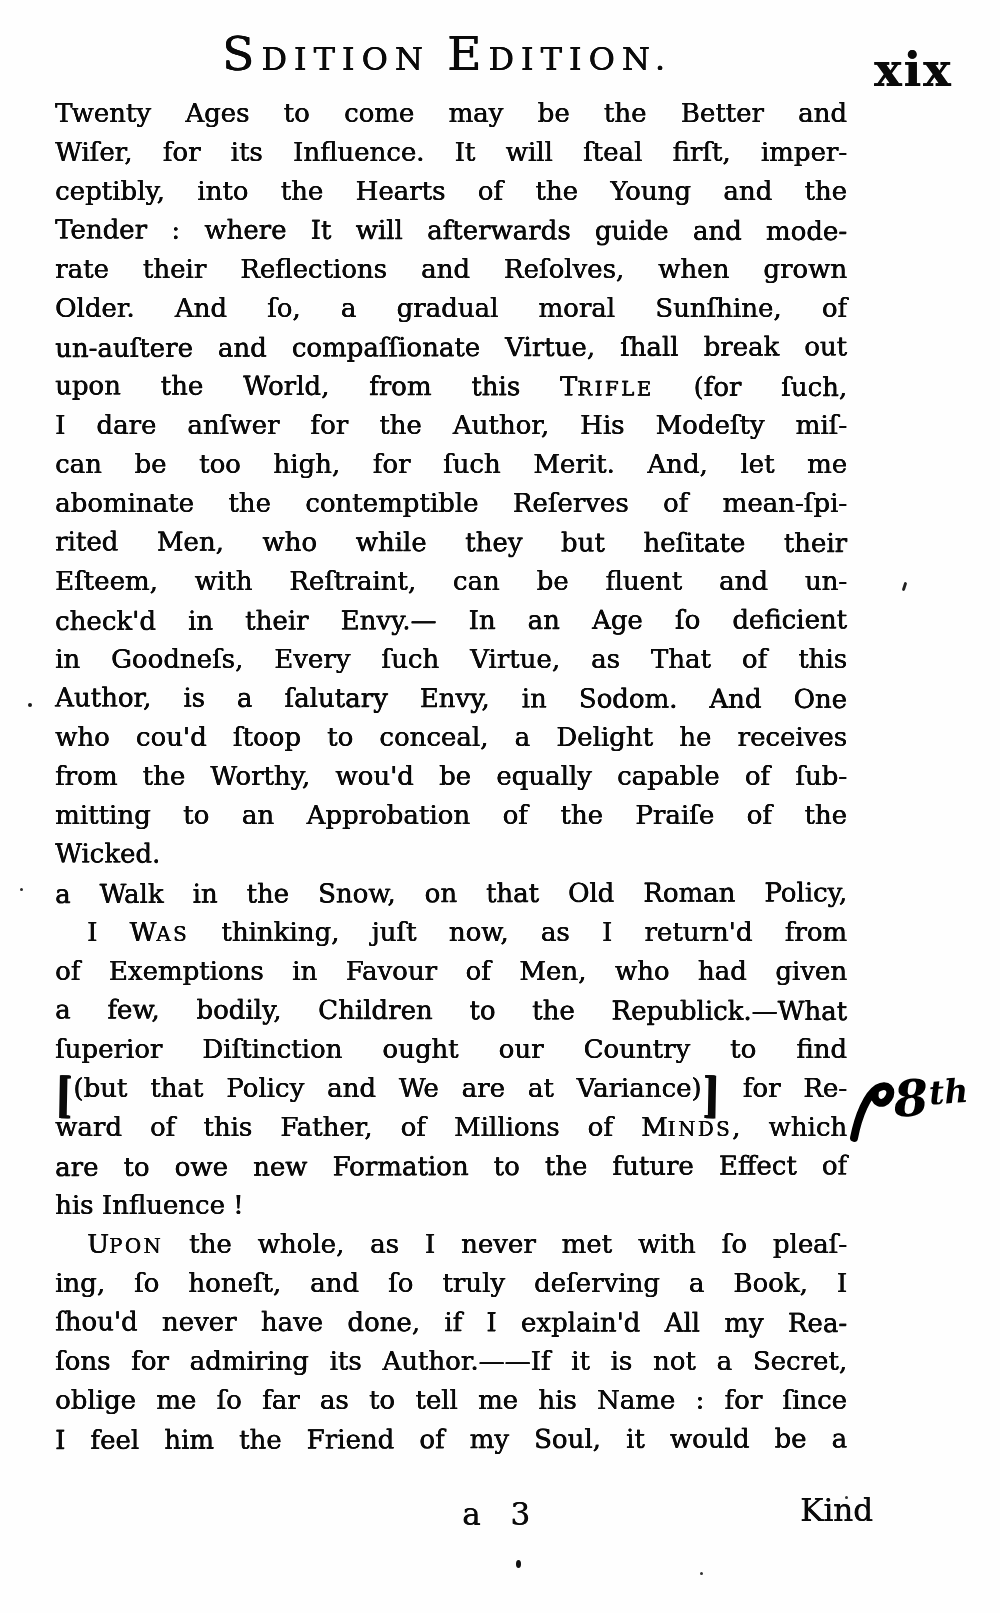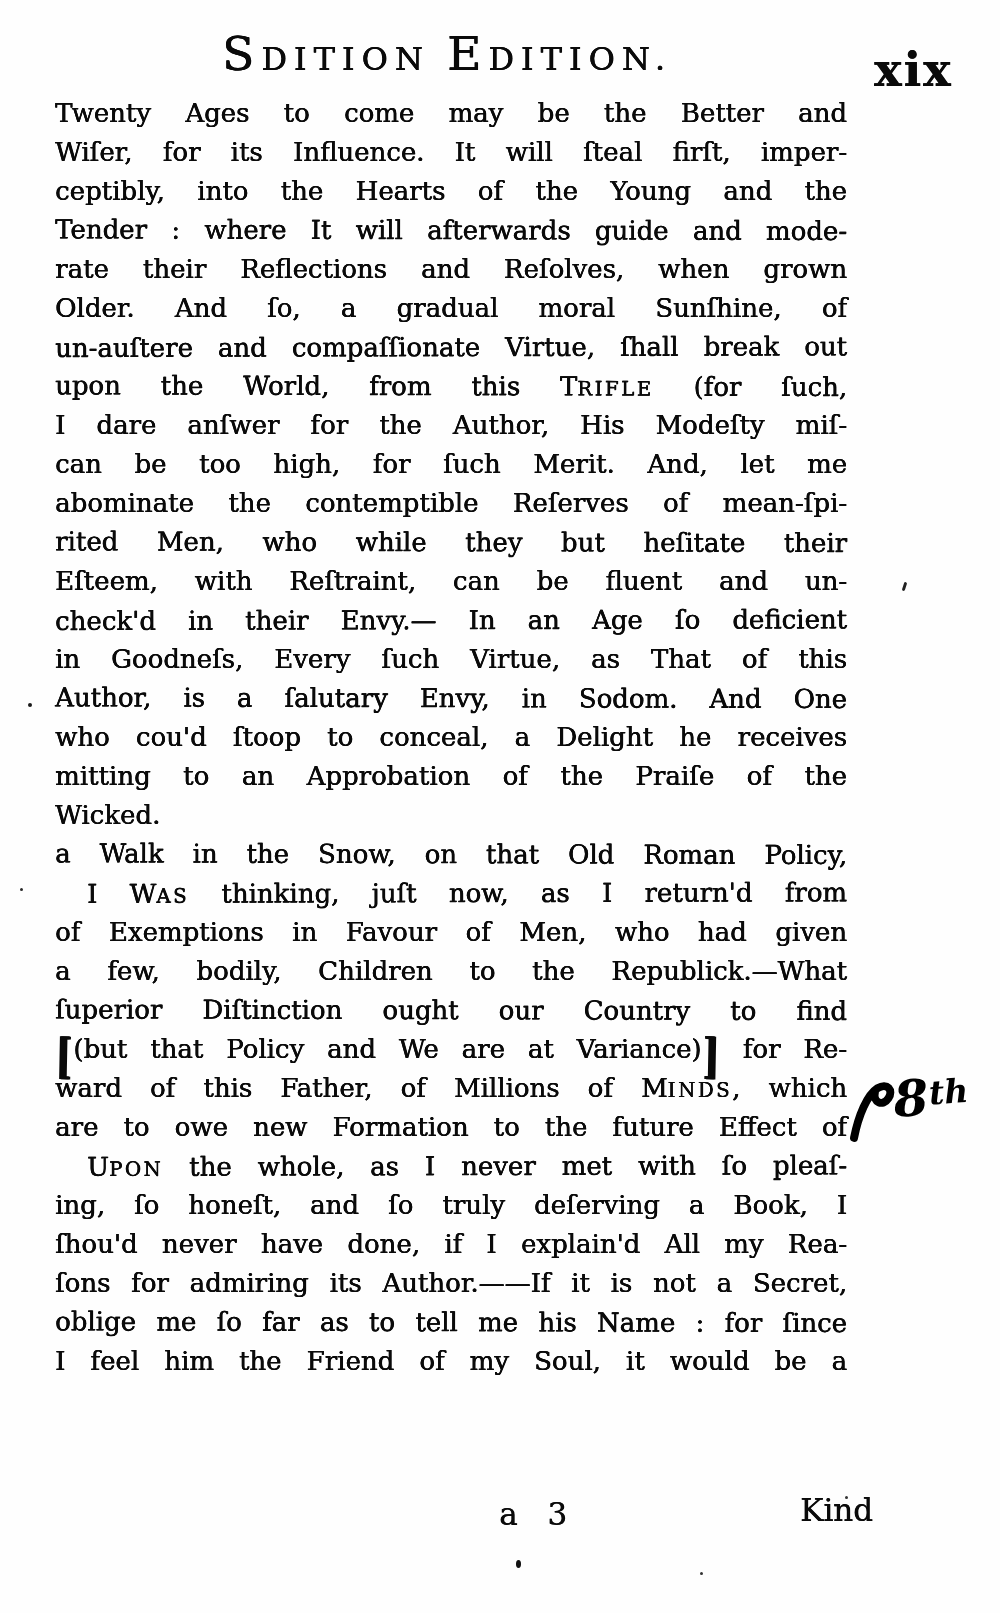--- a/index.html
+++ b/index.html
@@ -45,21 +45,20 @@
     position:absolute;left:848px;top:1072px;display:flex;align-items:flex-start;
     transform:rotate(-4deg);color:#000;
   }
   .note-flourish{margin-top:6px;}
   .note-num{font-size:50px;font-weight:bold;font-style:italic;line-height:54px;margin-left:-6px;}
   .note-suf{font-size:33px;font-weight:bold;font-style:italic;line-height:46px;margin-left:1px;}
   
   .signature-mark{
     position:absolute;left:462px;top:1496px;font-size:31px;word-spacing:20px;
     text-shadow:0.5px 0 0 currentColor;
-    margin-left:37px;
   }
   .catchword{
     position:absolute;left:800px;top:1492px;font-size:31px;
     text-shadow:0.5px 0 0 currentColor;
   }
   
   .speck{position:absolute;background:#1a1a1a;border-radius:50%;}
   .sp1{left:28px;top:703px;width:4px;height:4px;}
   .sp2{left:903px;top:582px;width:3px;height:9px;border-radius:2px;transform:rotate(18deg);background:#222;}
   .sp3{left:516px;top:1560px;width:5px;height:8px;background:#111;}
@@ -86,30 +85,32 @@
       <div class="line"><span class="seg">upon the </span><span class="seg it">World</span><span class="seg">, from this T</span><span class="seg sc">RIFLE</span><span class="seg"> (for ſuch,</span></div>
       <div class="line"><span class="seg">I dare anſwer for the </span><span class="seg it">Author</span><span class="seg">, His Modeſty miſ-</span></div>
       <div class="line"><span class="seg">can be too </span><span class="seg it">high</span><span class="seg">, for </span><span class="seg it">ſuch Merit</span><span class="seg">. And, let me</span></div>
       <div class="line"><span class="seg">abominate the contemptible </span><span class="seg it">Reſerves of mean-ſpi-</span></div>
       <div class="line"><span class="seg it">rited Men</span><span class="seg">, who while they but </span><span class="seg it">heſitate</span><span class="seg"> their</span></div>
       <div class="line"><span class="seg">Eſteem, with Reſtraint, can be fluent and un-</span></div>
       <div class="line"><span class="seg">check'd in their </span><span class="seg it">Envy</span><span class="seg">.— In an Age ſo deficient</span></div>
       <div class="line"><span class="seg">in Goodneſs, Every ſuch Virtue, as That of this</span></div>
       <div class="line"><span class="seg">Author, is a ſalutary </span><span class="seg it">Envy</span><span class="seg">, in </span><span class="seg it">Sodom</span><span class="seg">. And </span><span class="seg it">One</span></div>
       <div class="line"><span class="seg">who cou'd ſtoop to conceal, a Delight he receives</span></div>
+      <div class="line"><span class="seg">from the </span><span class="seg it">Worthy</span><span class="seg">, wou'd be equally capable of ſub-</span></div>
       <div class="line"><span class="seg">mitting to an Approbation of the </span><span class="seg it">Praiſe</span><span class="seg"> of the</span></div>
       <div class="line noj"><span class="seg it">Wicked.</span></div>
       <div class="line"><span class="seg">a </span><span class="seg it">Walk</span><span class="seg"> in the </span><span class="seg it">Snow</span><span class="seg">, on that </span><span class="seg it">Old Roman Policy</span><span class="seg">,</span></div>
       <div class="line ind"><span class="seg">I W</span><span class="seg sc">AS</span><span class="seg"> thinking, juſt now, as I return'd from</span></div>
       <div class="line"><span class="seg">of Exemptions in Favour of Men, who had given</span></div>
       <div class="line"><span class="seg">a few, bodily, Children to the Republick.—What</span></div>
       <div class="line"><span class="seg">ſuperior Diſtinction ought </span><span class="seg it">our</span><span class="seg"> Country to find</span></div>
       <div class="line"><span class="seg hb">[</span><span class="seg">(but that </span><span class="seg it">Policy</span><span class="seg"> and </span><span class="seg it">We</span><span class="seg"> are at Variance)</span><span class="seg hb">]</span><span class="seg"> for Re-</span></div>
       <div class="line"><span class="seg">ward of this </span><span class="seg it">Father</span><span class="seg">, </span><span class="seg it">of Millions of</span><span class="seg"> M</span><span class="seg sc">INDS</span><span class="seg">, which</span></div>
       <div class="line"><span class="seg">are to owe new Formation to the future Effect of</span></div>
+      <div class="line noj"><span class="seg">his Influence !</span></div>
       <div class="line ind"><span class="seg">U</span><span class="seg sc">PON</span><span class="seg"> the whole, as I never met with ſo pleaſ-</span></div>
       <div class="line"><span class="seg">ing, ſo honeſt, and ſo truly deſerving a Book, I</span></div>
       <div class="line"><span class="seg">ſhou'd never have done, if I explain'd All my Rea-</span></div>
       <div class="line"><span class="seg">ſons for admiring its Author.——If it is not a </span><span class="seg it">Secret</span><span class="seg">,</span></div>
       <div class="line"><span class="seg">oblige me ſo far as to tell me his </span><span class="seg it">Name</span><span class="seg"> : for ſince</span></div>
       <div class="line"><span class="seg">I feel him the </span><span class="seg it">Friend</span><span class="seg"> of my Soul, it would be a</span></div>
     </div>
 
   <div class="margin-note">
     <svg class="note-flourish" width="52" height="64" viewBox="0 0 52 64">

